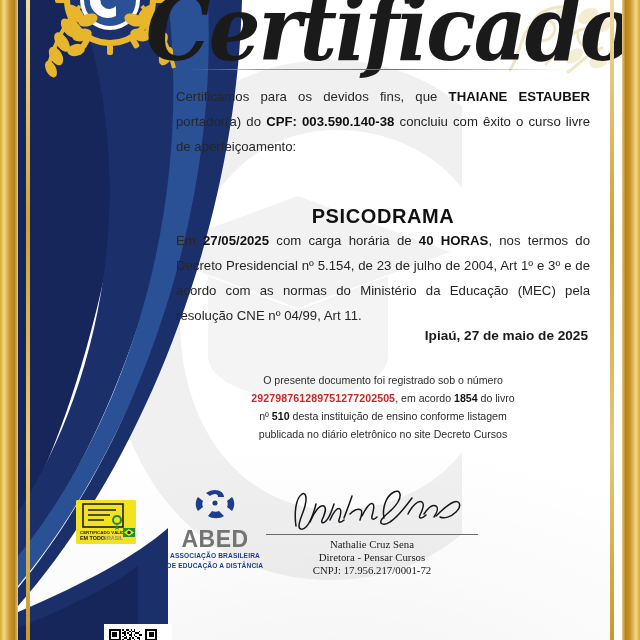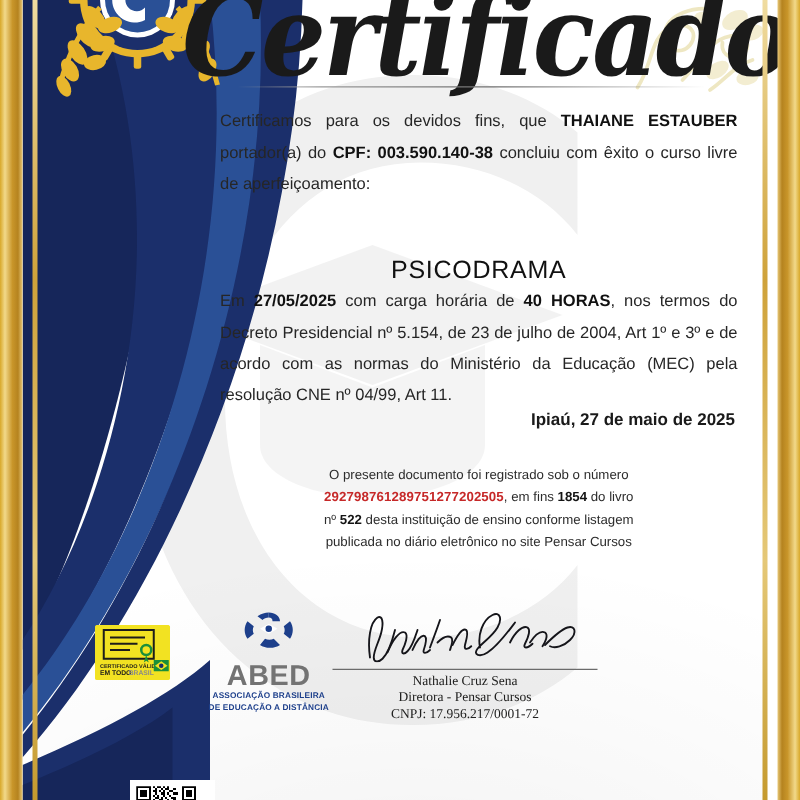--- a/index.html
+++ b/index.html
@@ -164,21 +164,21 @@
     color: #262626;
     text-align: justify;
     text-justify: inter-word;
   }
   p.para b { font-weight: 700; color: #111; }
 
   .course-title {
     margin: 46px 0 0 0;
     text-align: center;
     font-size: 20px;
-    font-weight: 400;
+    font-weight: 700;
     letter-spacing: .6px;
     color: #111111;
   }
 
   .para-2 { margin-top: 58px; }
 
   .place-date {
     text-align: right;
     font-size: 13.6px;
     font-weight: 700;
@@ -399,23 +399,23 @@
     <p class="para"><span>Certificamos para os devidos fins, que </span><b>THAIANE ESTAUBER</b><span> portador(a) do </span><b>CPF: 003.590.140-38</b><span> concluiu com êxito o curso livre de aperfeiçoamento:</span></p>
 
     <div class="course-title">PSICODRAMA</div>
 
     <p class="para para-2"><span>Em </span><b>27/05/2025</b><span> com carga horária de </span><b>40 HORAS</b><span>, nos termos do Decreto Presidencial nº 5.154, de 23 de julho de 2004, Art 1º e 3º e de acordo com as normas do Ministério da Educação (MEC) pela resolução CNE nº 04/99, Art 11.</span></p>
 
     <div class="place-date">Ipiaú, 27 de maio de 2025</div>
 
     <div class="registry">
       <span class="reg-line">O presente documento foi registrado sob o número</span>
-      <span class="reg-line"><b class="reg-num" style="color: rgb(198, 40, 40);">292798761289751277202505</b><span>, em fins </span><b>1854</b><span> do livro</span></span>
-      <span class="reg-line"><span>nº </span><b>522</b><span> desta instituição de ensino conforme listagem</span></span>
-      <span class="reg-line">publicada no diário eletrônico no site Pensar Cursos</span>
+      <span class="reg-line"><b class="reg-num" style="color: rgb(198, 40, 40);">292798761289751277202505</b><span>, em acordo </span><b>1854</b><span> do livro</span></span>
+      <span class="reg-line"><span>nº </span><b>510</b><span> desta instituição de ensino conforme listagem</span></span>
+      <span class="reg-line">publicada no diário eletrônico no site Decreto Cursos</span>
     </div>
   </div>
 
   <div class="footer">
 
     <div class="seal-badge">
       <svg width="60" height="44" viewBox="0 0 60 44">
         <rect x="0" y="0" width="60" height="44" fill="#f2e222"></rect>
         <rect x="7" y="4" width="40" height="23" fill="none" stroke="#1d1d1b" stroke-width="1.6"></rect>
         <g stroke="#1d1d1b" stroke-width="1.6">

